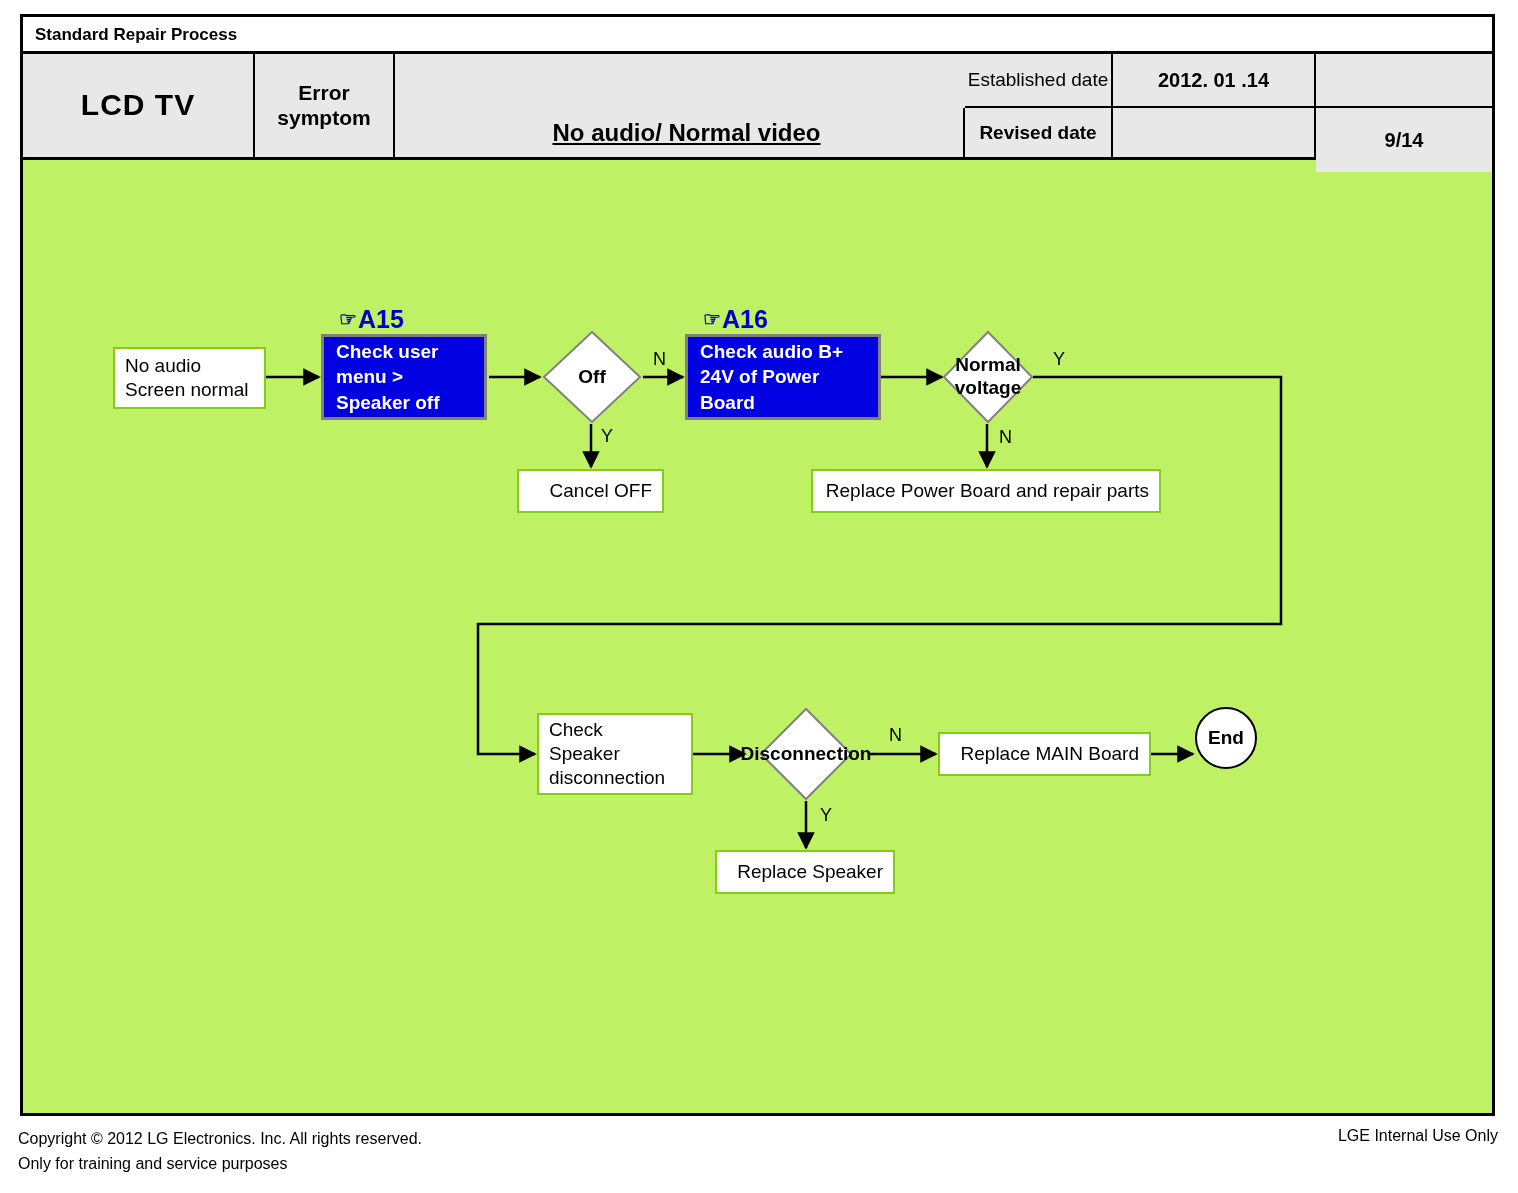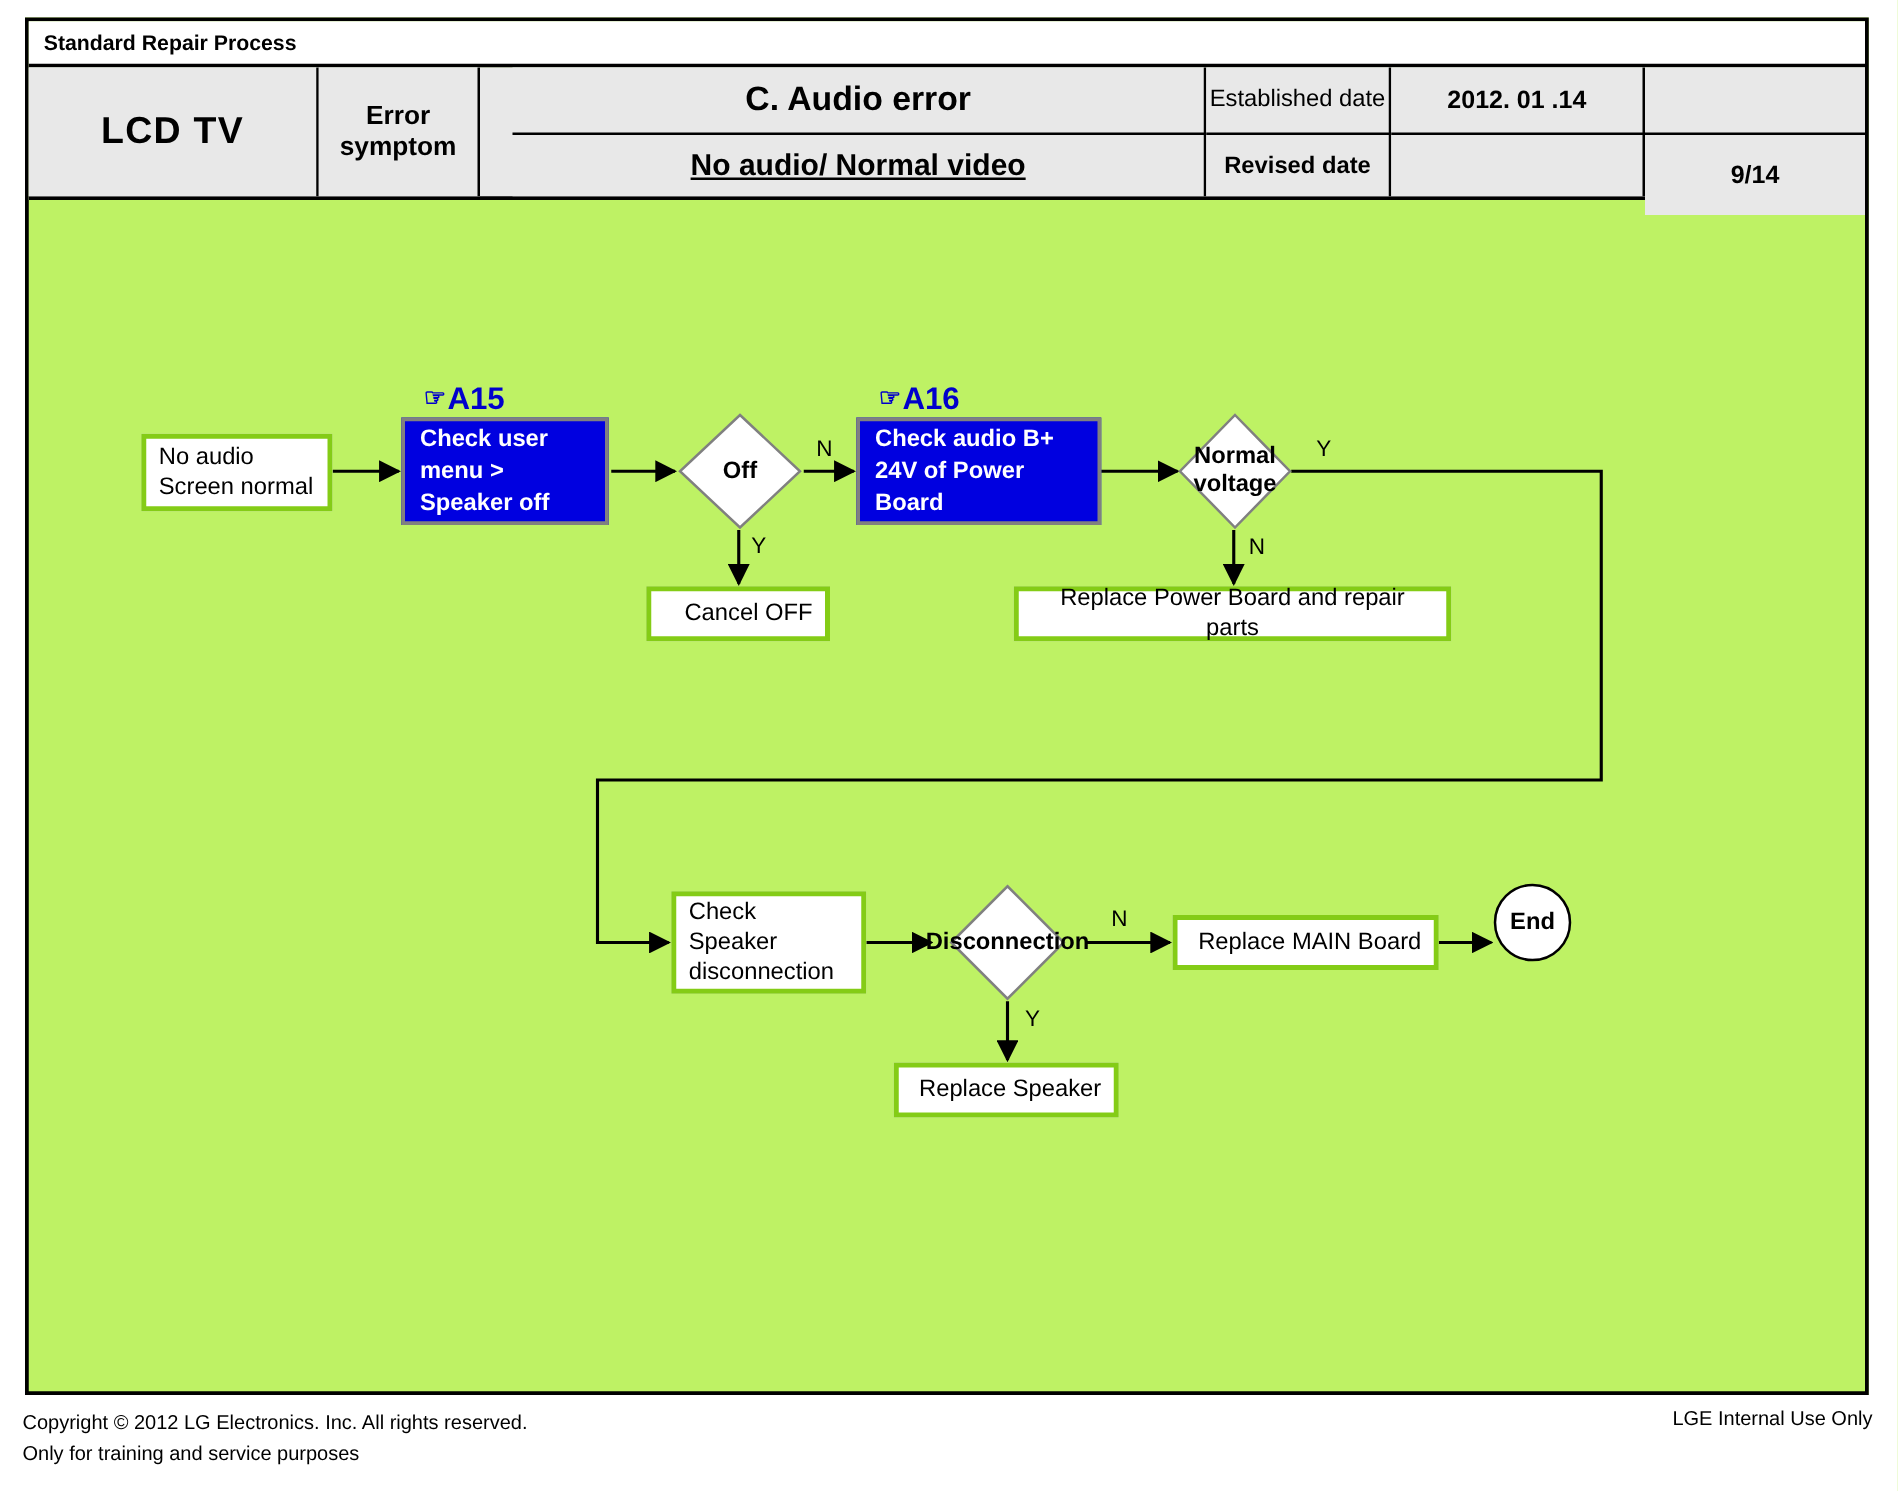--- a/index.html
+++ b/index.html
@@ -69,21 +69,21 @@
     color: #000;
     line-height: 1.15;
   }
   .hc-model {
     left: 0; top: 0; width: 232px; height: 103px;
     border-right: 2px solid #000;
     font-size: 30px; font-weight: bold;
     letter-spacing: 1px;
   }
   .hc-errsym {
-    left: 232px; top: 0; width: 129px; height: 103px;
+    left: 232px; top: 0; width: 140px; height: 103px;
     border-right: 2px solid #000;
     font-size: 21px; font-weight: bold;
   }
   .hc-title {
     left: 387px; top: 0; width: 555px; height: 54px;
     border-right: 2px solid #000;
     border-bottom: 2px solid #000;
     font-size: 27px; font-weight: bold;
   }
   .hc-sub {
@@ -142,21 +142,21 @@
 
   
   .node {
     position: absolute;
     box-sizing: border-box;
     display: flex;
     align-items: center;
     color: #000;
   }
   .box {
-    border: 4px solid #84cc16;
+    border: 2px solid #84cc16;
     background: #fff;
     font-size: 19px;
     line-height: 1.28;
     padding: 0 10px;
   }
   .box.center { justify-content: flex-end; text-align: center; }
 
   .blue {
     border: 3px solid #808080;
     background: #0000E0;
@@ -255,21 +255,20 @@
 
 <div id="sheet">
 
   <div class="title-strip">
     <div class="txt">Standard Repair Process</div>
   </div>
 
   <div class="hdr">
     <div class="hcell hc-model">LCD  TV</div>
     <div class="hcell hc-errsym">Error symptom</div>
-    <div class="hcell hc-title">C. Audio error</div>
     <div class="hcell hc-sub">No audio/ Normal video</div>
     <div class="hcell hc-estlabel">Established date</div>
     <div class="hcell hc-estval">2012. 01 .14</div>
     <div class="hcell hc-topright"></div>
     <div class="hcell hc-revlabel">Revised date</div>
     <div class="hcell hc-revval"></div>
     <div class="hcell hc-page">9/14</div>
   </div>
 
   <div id="canvas">

